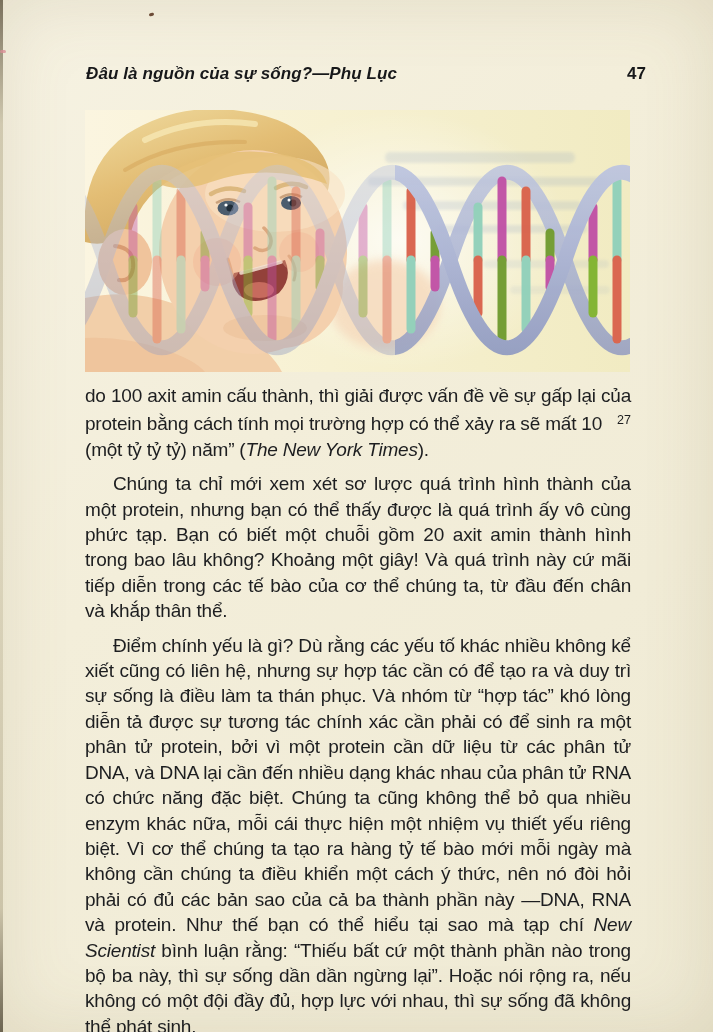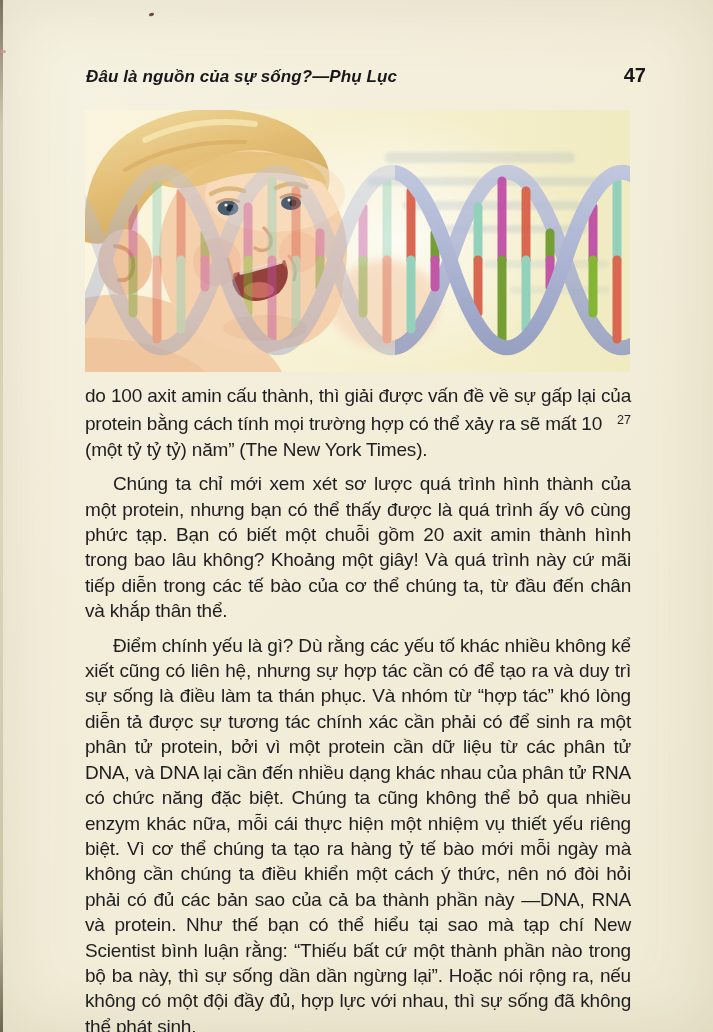--- a/index.html
+++ b/index.html
@@ -29,39 +29,39 @@
   }
   .header{
     position:absolute;left:86px;top:64px;width:560px;
     display:flex;justify-content:space-between;align-items:baseline;
     color:#17181a;
   }
   .running-title{
     font-size:17px;font-weight:bold;font-style:italic;letter-spacing:.1px;
   }
   .page-number{
-    font-size:20px;font-weight:bold;
+    font-size:17px;font-weight:bold;
   }
   .illustration{
     position:absolute;left:85px;top:110px;width:545px;height:262px;margin:0;
     overflow:hidden;
   }
   .illustration svg{display:block;}
   .article{
     position:absolute;left:85px;top:383px;width:546px;
     color:#1d1e20;
   }
   .article p{
     margin:0 0 9px 0;
     font-size:19px;line-height:25.4px;
     text-align:justify;
     letter-spacing:-0.2px;
   }
   .article p.indent{text-indent:28px;}
-  .italic{}
+  .italic{font-style:italic;}
   .sup{font-size:12.5px;vertical-align:6px;letter-spacing:0;padding-left:15px;}
 </style>
 </head>
 <body>
 
 <div class="page">
   <div class="edge-left"></div>
   <div class="speck"></div>
   <div class="mark-pink"></div>
 

